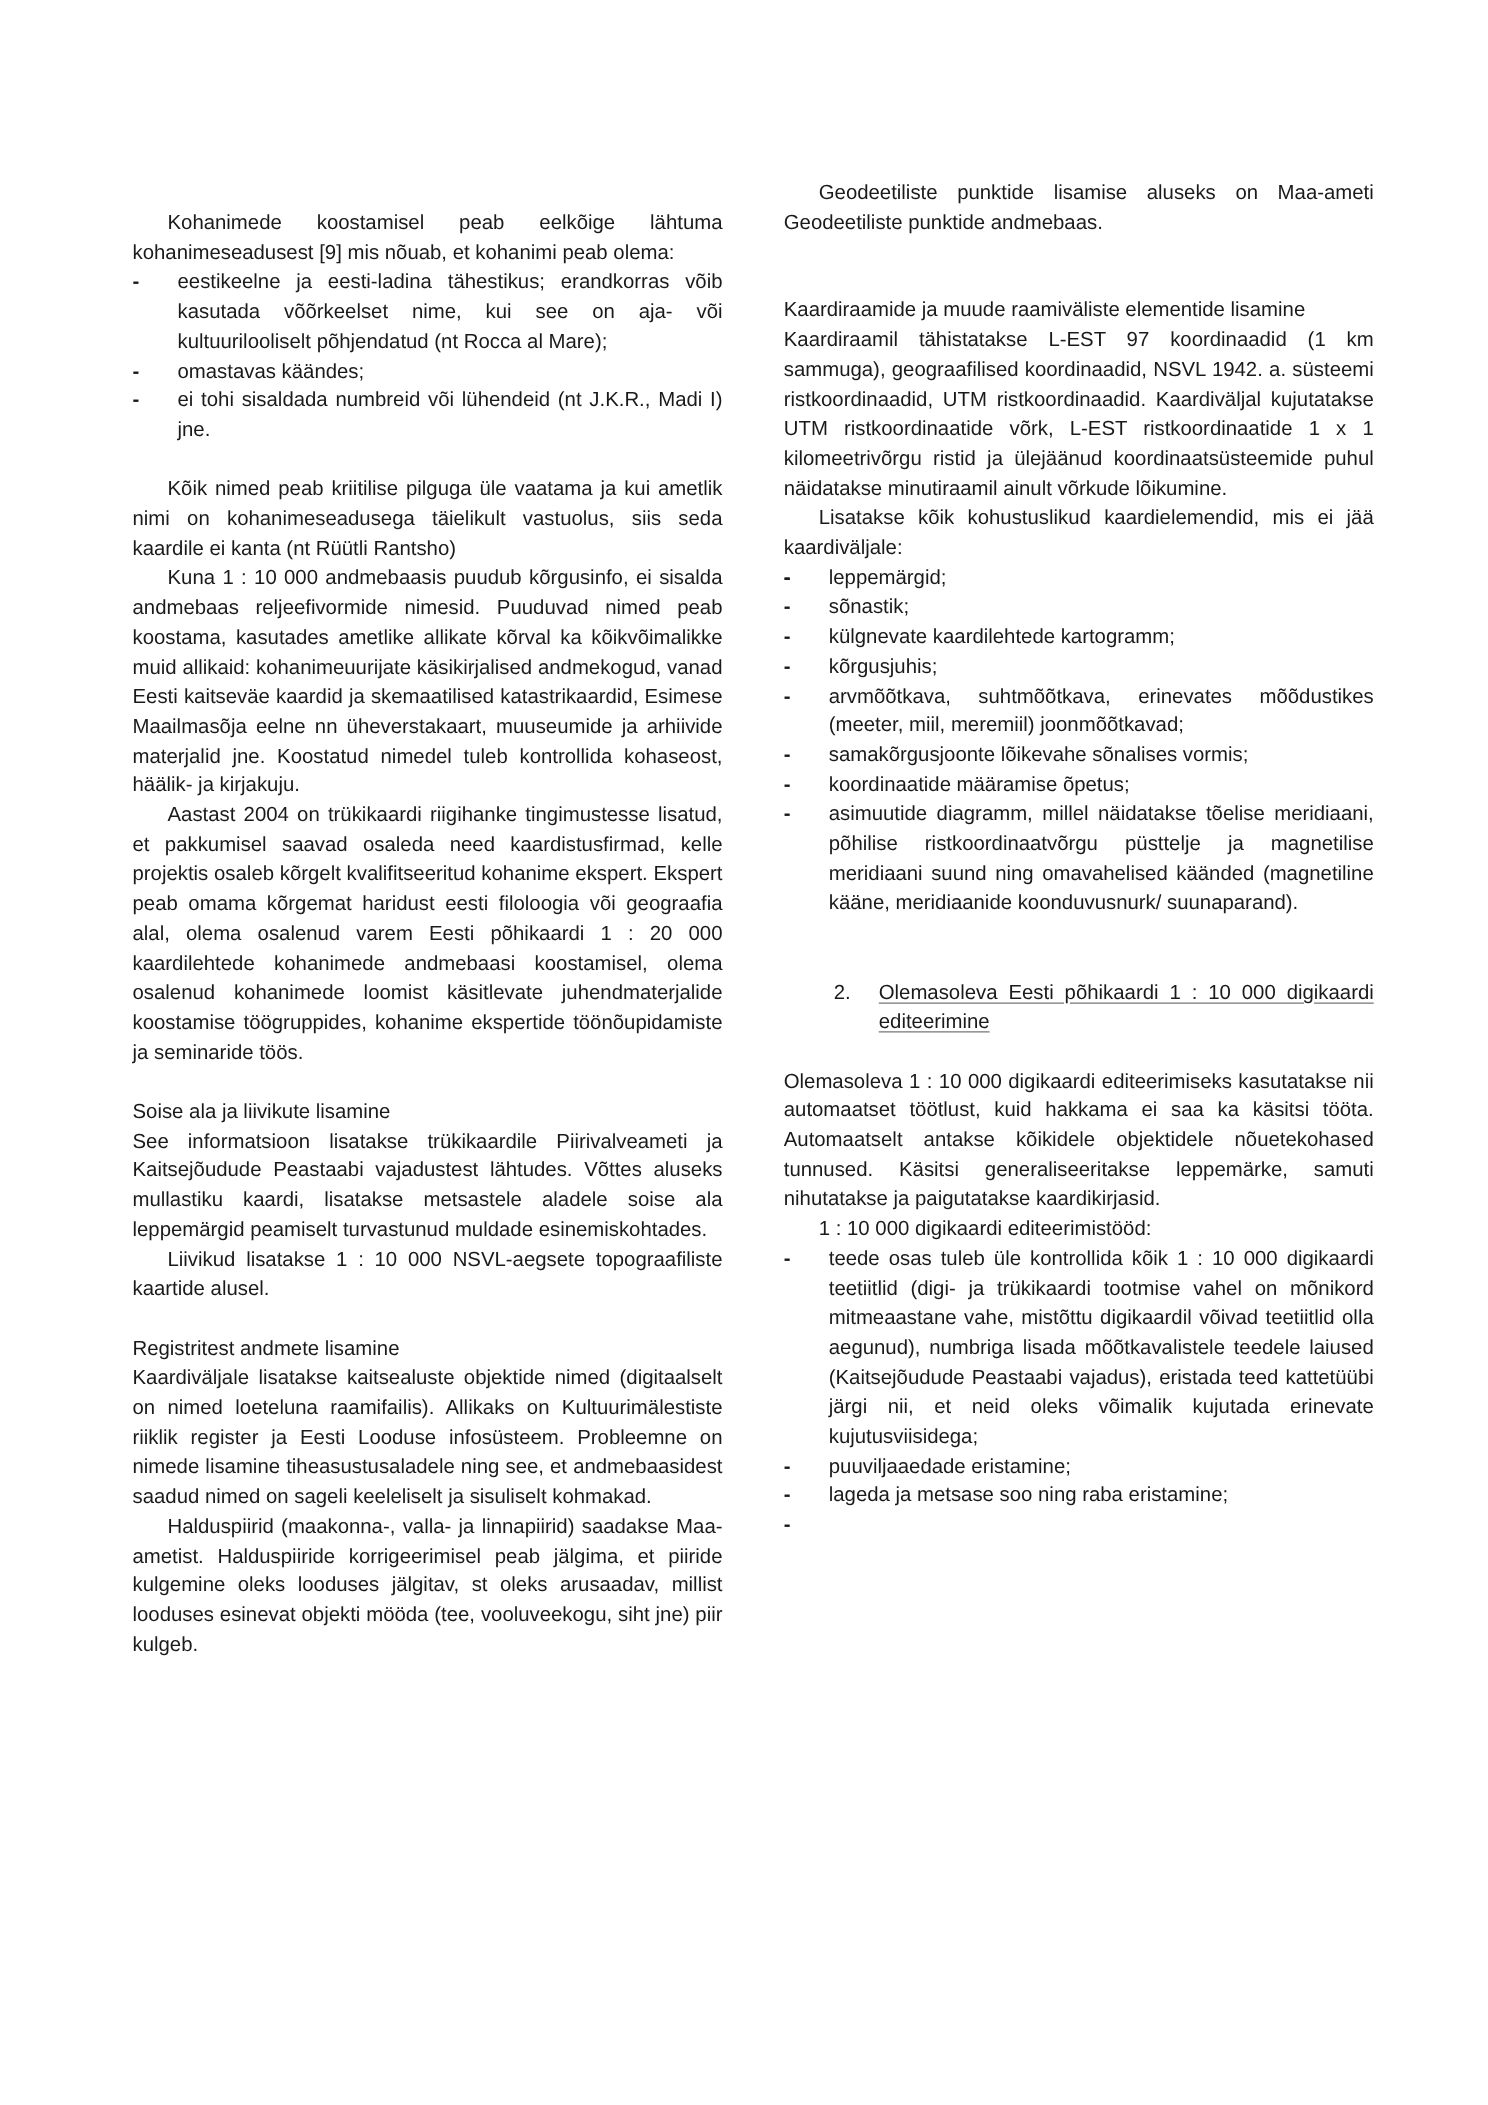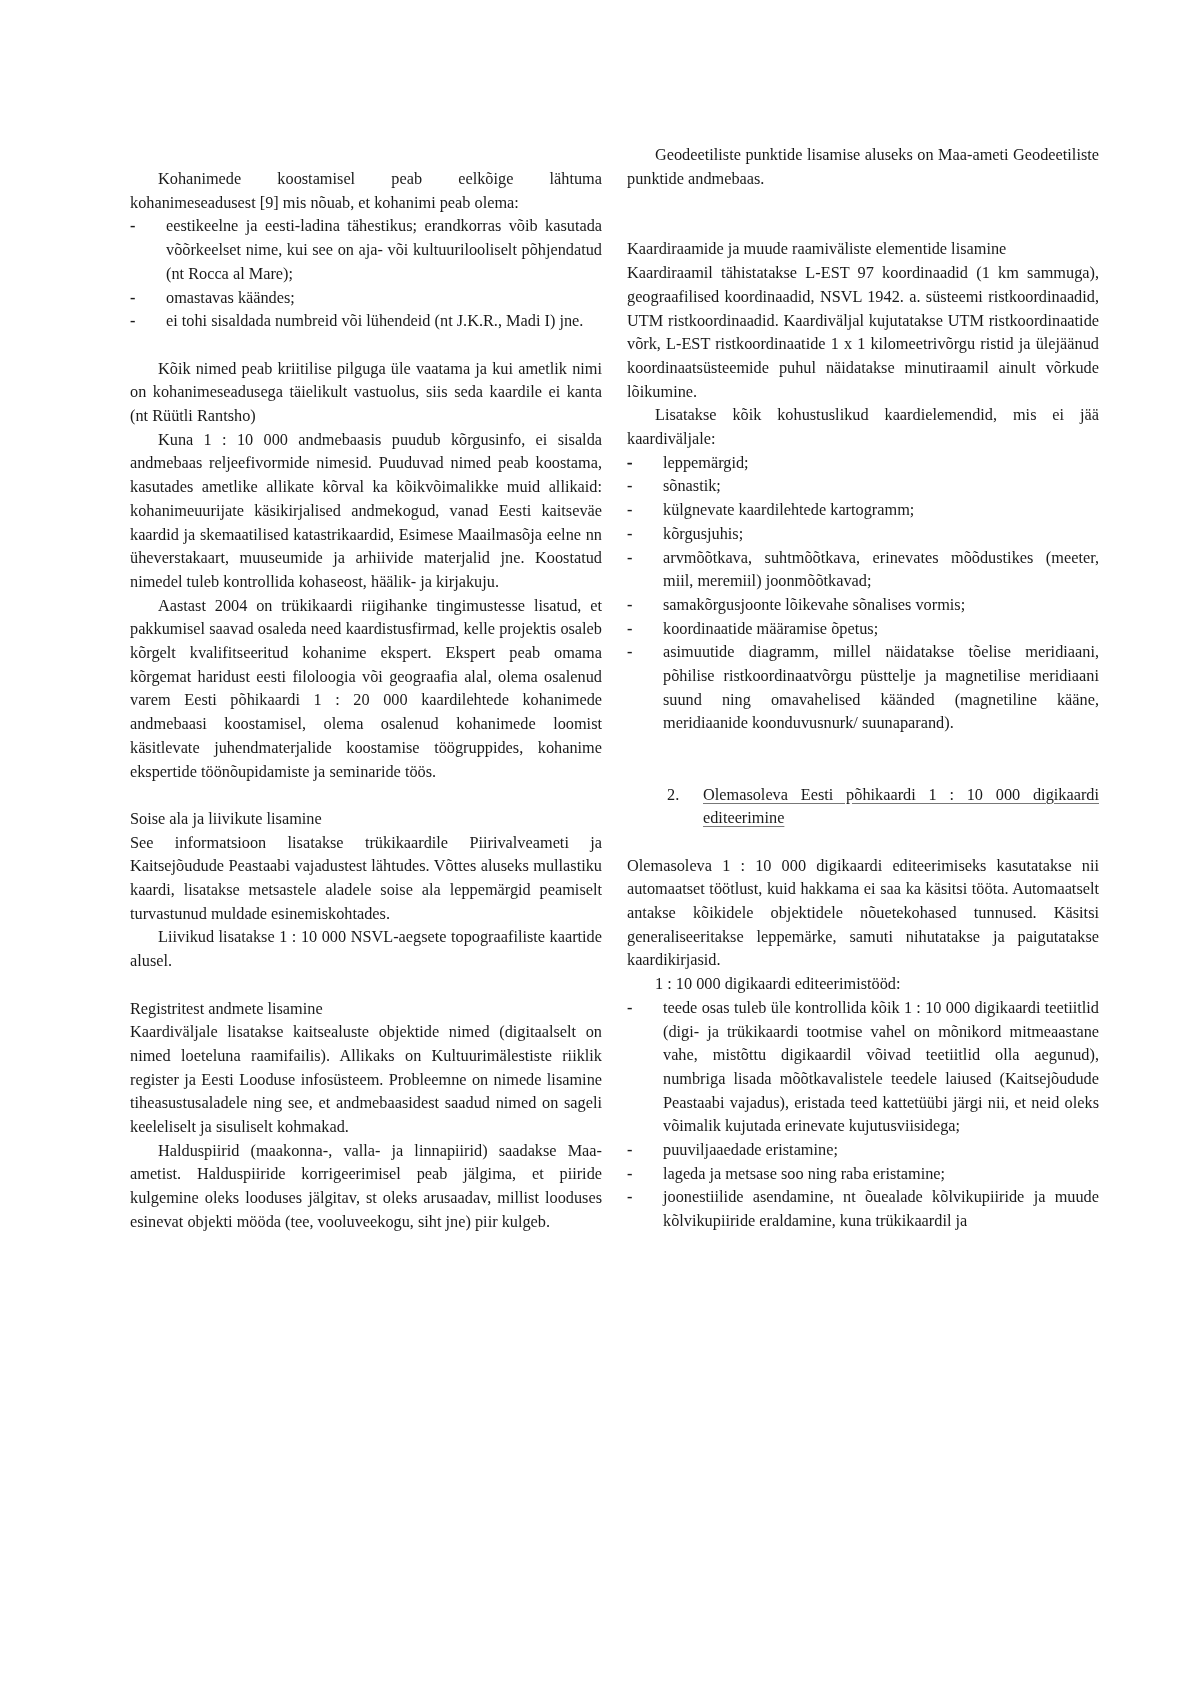--- a/index.html
+++ b/index.html
@@ -13,23 +13,22 @@
       position: relative;
       overflow: hidden;
       font-family: "Liberation Sans", sans-serif;
       color: #1a1a1a;
       font-size: 16.3px;
       line-height: 23.7px;
     }
     .col {
       position: absolute;
       width: 472px;
-      font-family: Liberation Serif, serif;
     }
-    .col-left { left: 130px; top: 167px; }
+    .col-left { left: 106px; top: 167px; }
     .col-right { left: 627px; top: 143px; }
     p {
       margin: 0;
       text-align: justify;
       text-align-last: left;
     }
     .indent { text-indent: 28px; }
     .gap { height: 23.7px; }
     .gap2 { height: 47px; }
     .heading { text-align: center; }
@@ -123,15 +122,15 @@
     <span class="num">2.</span>
     <span class="title">Olemasoleva Eesti põhikaardi 1 : 10 000 digikaardi editeerimine</span>
   </div>
   <div class="gap"></div>
   <p>Olemasoleva 1 : 10 000 digikaardi editeerimiseks kasutatakse nii automaatset töötlust, kuid hakkama ei saa ka käsitsi tööta. Automaatselt antakse kõikidele objektidele nõuetekohased tunnused. Käsitsi generaliseeritakse leppemärke, samuti nihutatakse ja paigutatakse kaardikirjasid.</p>
   <p class="indent">1 : 10 000 digikaardi editeerimistööd:</p>
   <ul class="dash">
     <li><span class="dash-mark">-</span><span>teede osas tuleb üle kontrollida kõik 1 : 10 000 digikaardi teetiitlid (digi- ja trükikaardi tootmise vahel on mõnikord mitmeaastane vahe, mistõttu digikaardil võivad teetiitlid olla aegunud), numbriga lisada mõõtkavalistele teedele laiused (Kaitsejõudude Peastaabi vajadus), eristada teed kattetüübi järgi nii, et neid oleks võimalik kujutada erinevate kujutusviisidega;</span></li>
     <li><span class="dash-mark">-</span><span>puuviljaaedade eristamine;</span></li>
     <li><span class="dash-mark">-</span><span>lageda ja metsase soo ning raba eristamine;</span></li>
-    <li><span class="dash-mark">-</span><span>joonestiilide asendamine, nt õuealade kõlvikupiiride ja muude kõlvikupiiride eraldamine, kuna trükikaardil ja</span></li>
+    <li><span class="dash-mark">-</span></li>
   </ul>
 </div>
 
 </body></html>

